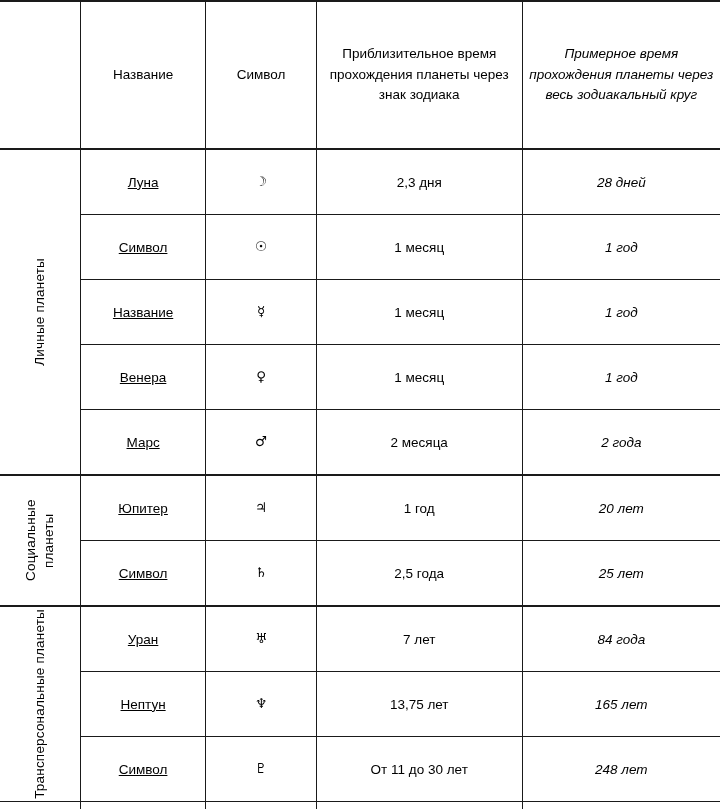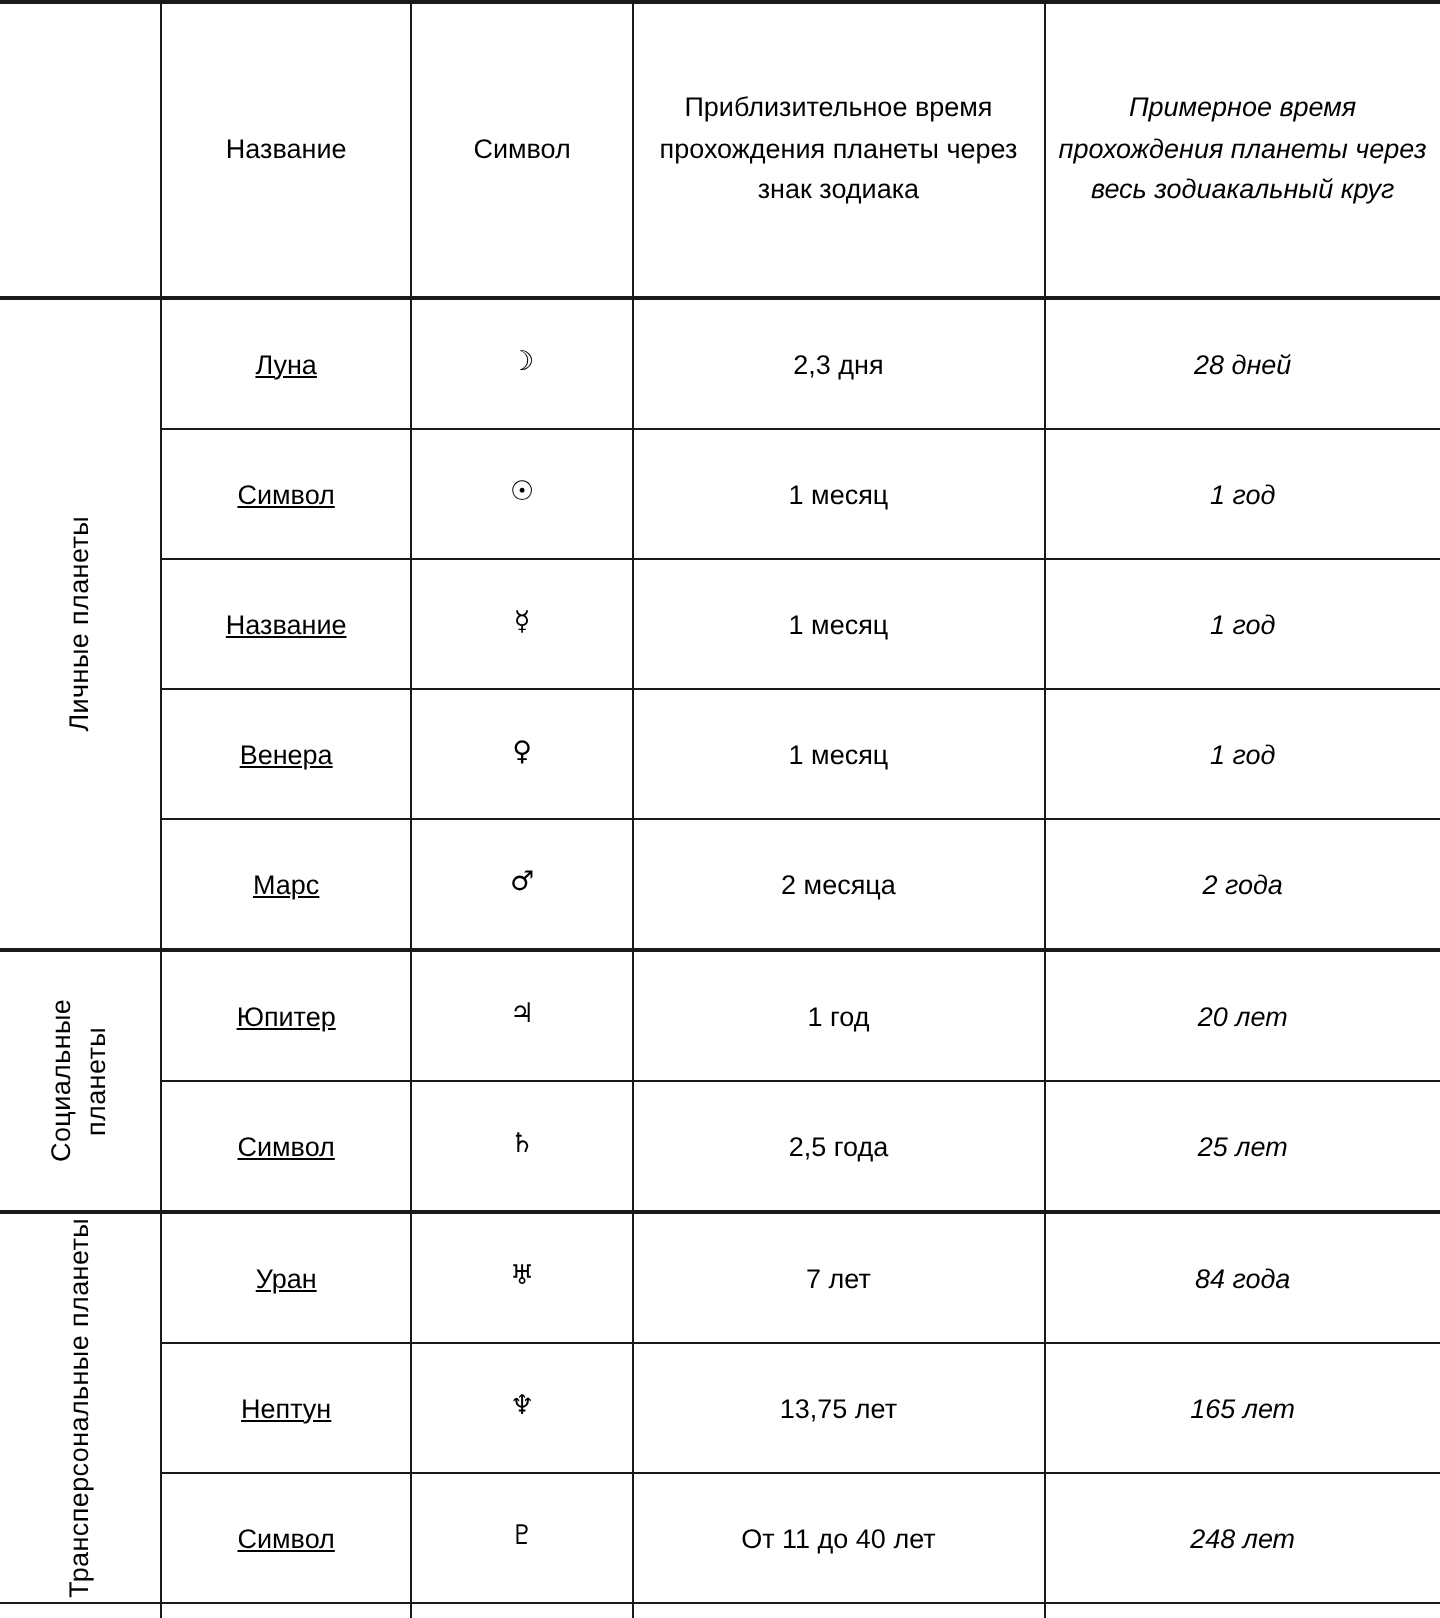--- a/index.html
+++ b/index.html
@@ -182,21 +182,21 @@
       </tr>
       <tr class="row">
         <td class="name-cell">Нептун</td>
         <td class="sym-cell">♆</td>
         <td class="dur-cell">13,75 лет</td>
         <td class="dur-cell no-right">165 лет</td>
       </tr>
       <tr class="row">
         <td class="name-cell">Символ</td>
         <td class="sym-cell">♇</td>
-        <td class="dur-cell">От 11 до 40 лет</td>
+        <td class="dur-cell">От 11 до 30 лет</td>
         <td class="dur-cell no-right">248 лет</td>
       </tr>
 
       <tr class="tail-row">
         <td class="tail-left"></td>
         <td></td>
         <td></td>
         <td></td>
         <td class="no-right"></td>
       </tr>

